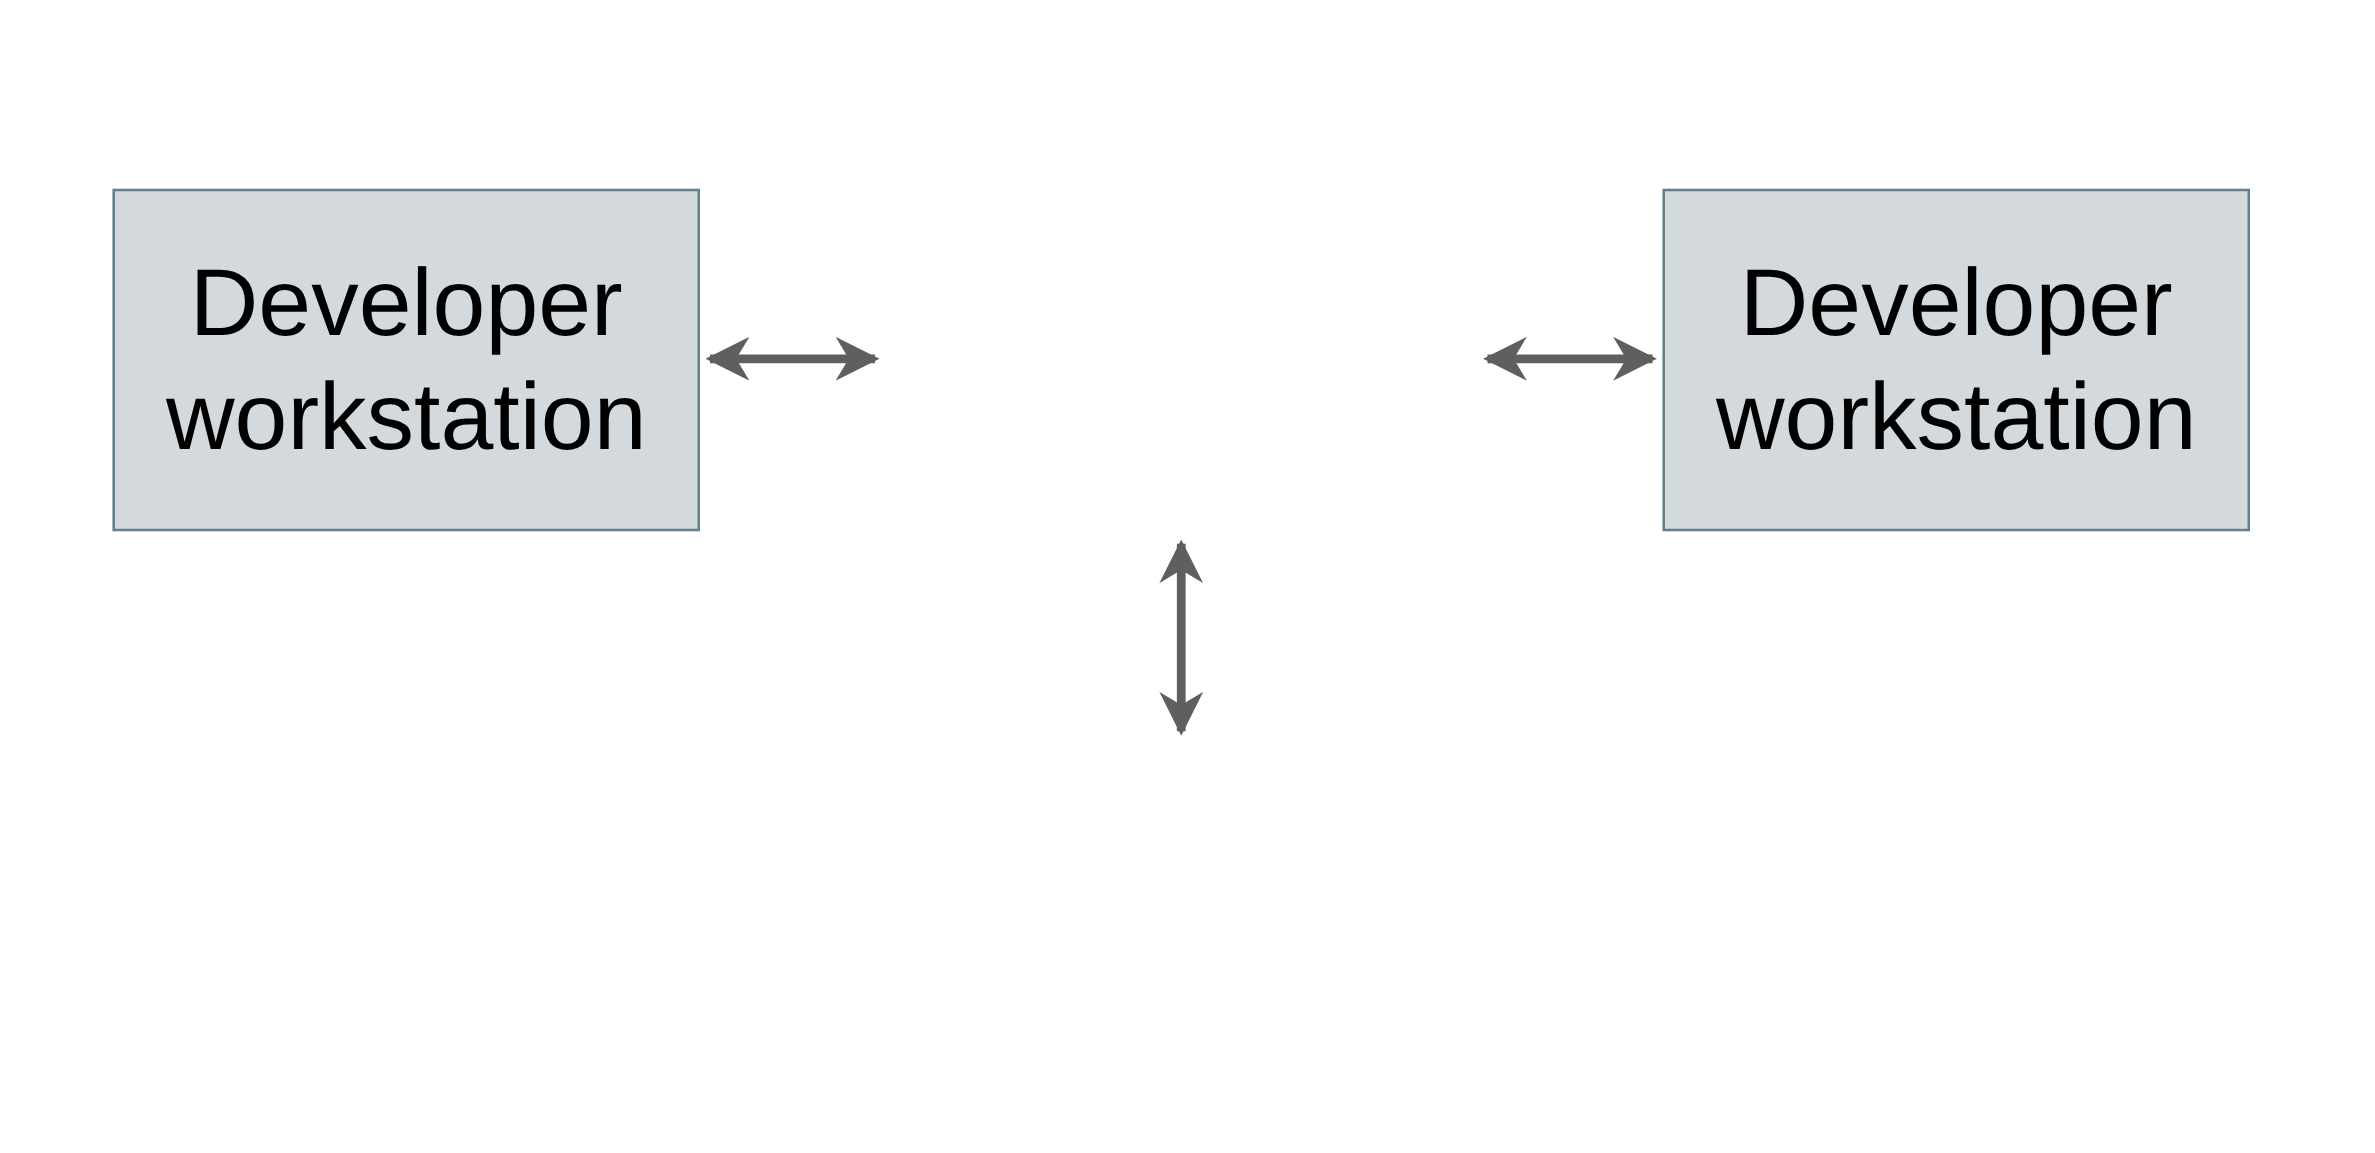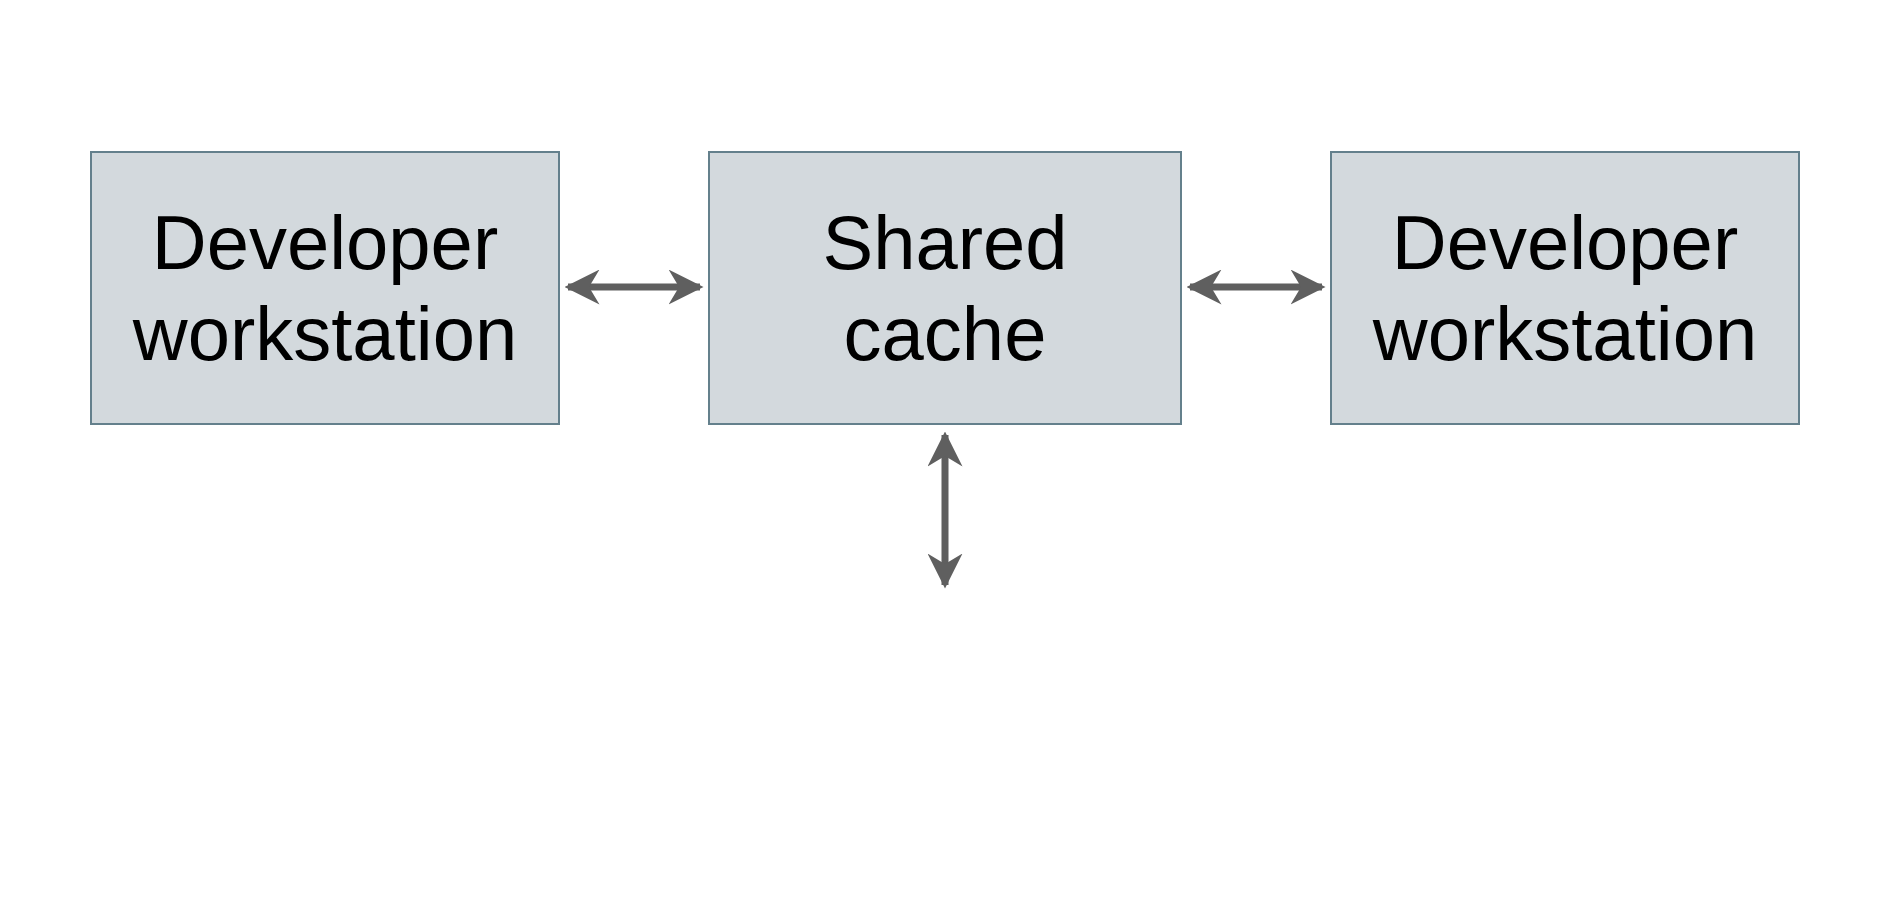--- a/index.html
+++ b/index.html
@@ -65,22 +65,19 @@
     </defs>
     <line x1="568" y1="239" x2="700" y2="239" marker-start="url(#head)" marker-end="url(#head)"></line>
     <line x1="1190" y1="239" x2="1322" y2="239" marker-start="url(#head)" marker-end="url(#head)"></line>
     <line x1="945" y1="387" x2="945" y2="537" marker-start="url(#head)" marker-end="url(#head)"></line>
   </svg>
 
   <div class="node" id="node-dev-left">
     <span class="node-label">Developer workstation</span>
   </div>
 
-  <div class="node" id="node-cache">
-    <span class="node-label">Shared cache</span>
-  </div>
 
   <div class="node" id="node-dev-right">
     <span class="node-label">Developer workstation</span>
   </div>
 
 
 </div>
 
 </body></html>

